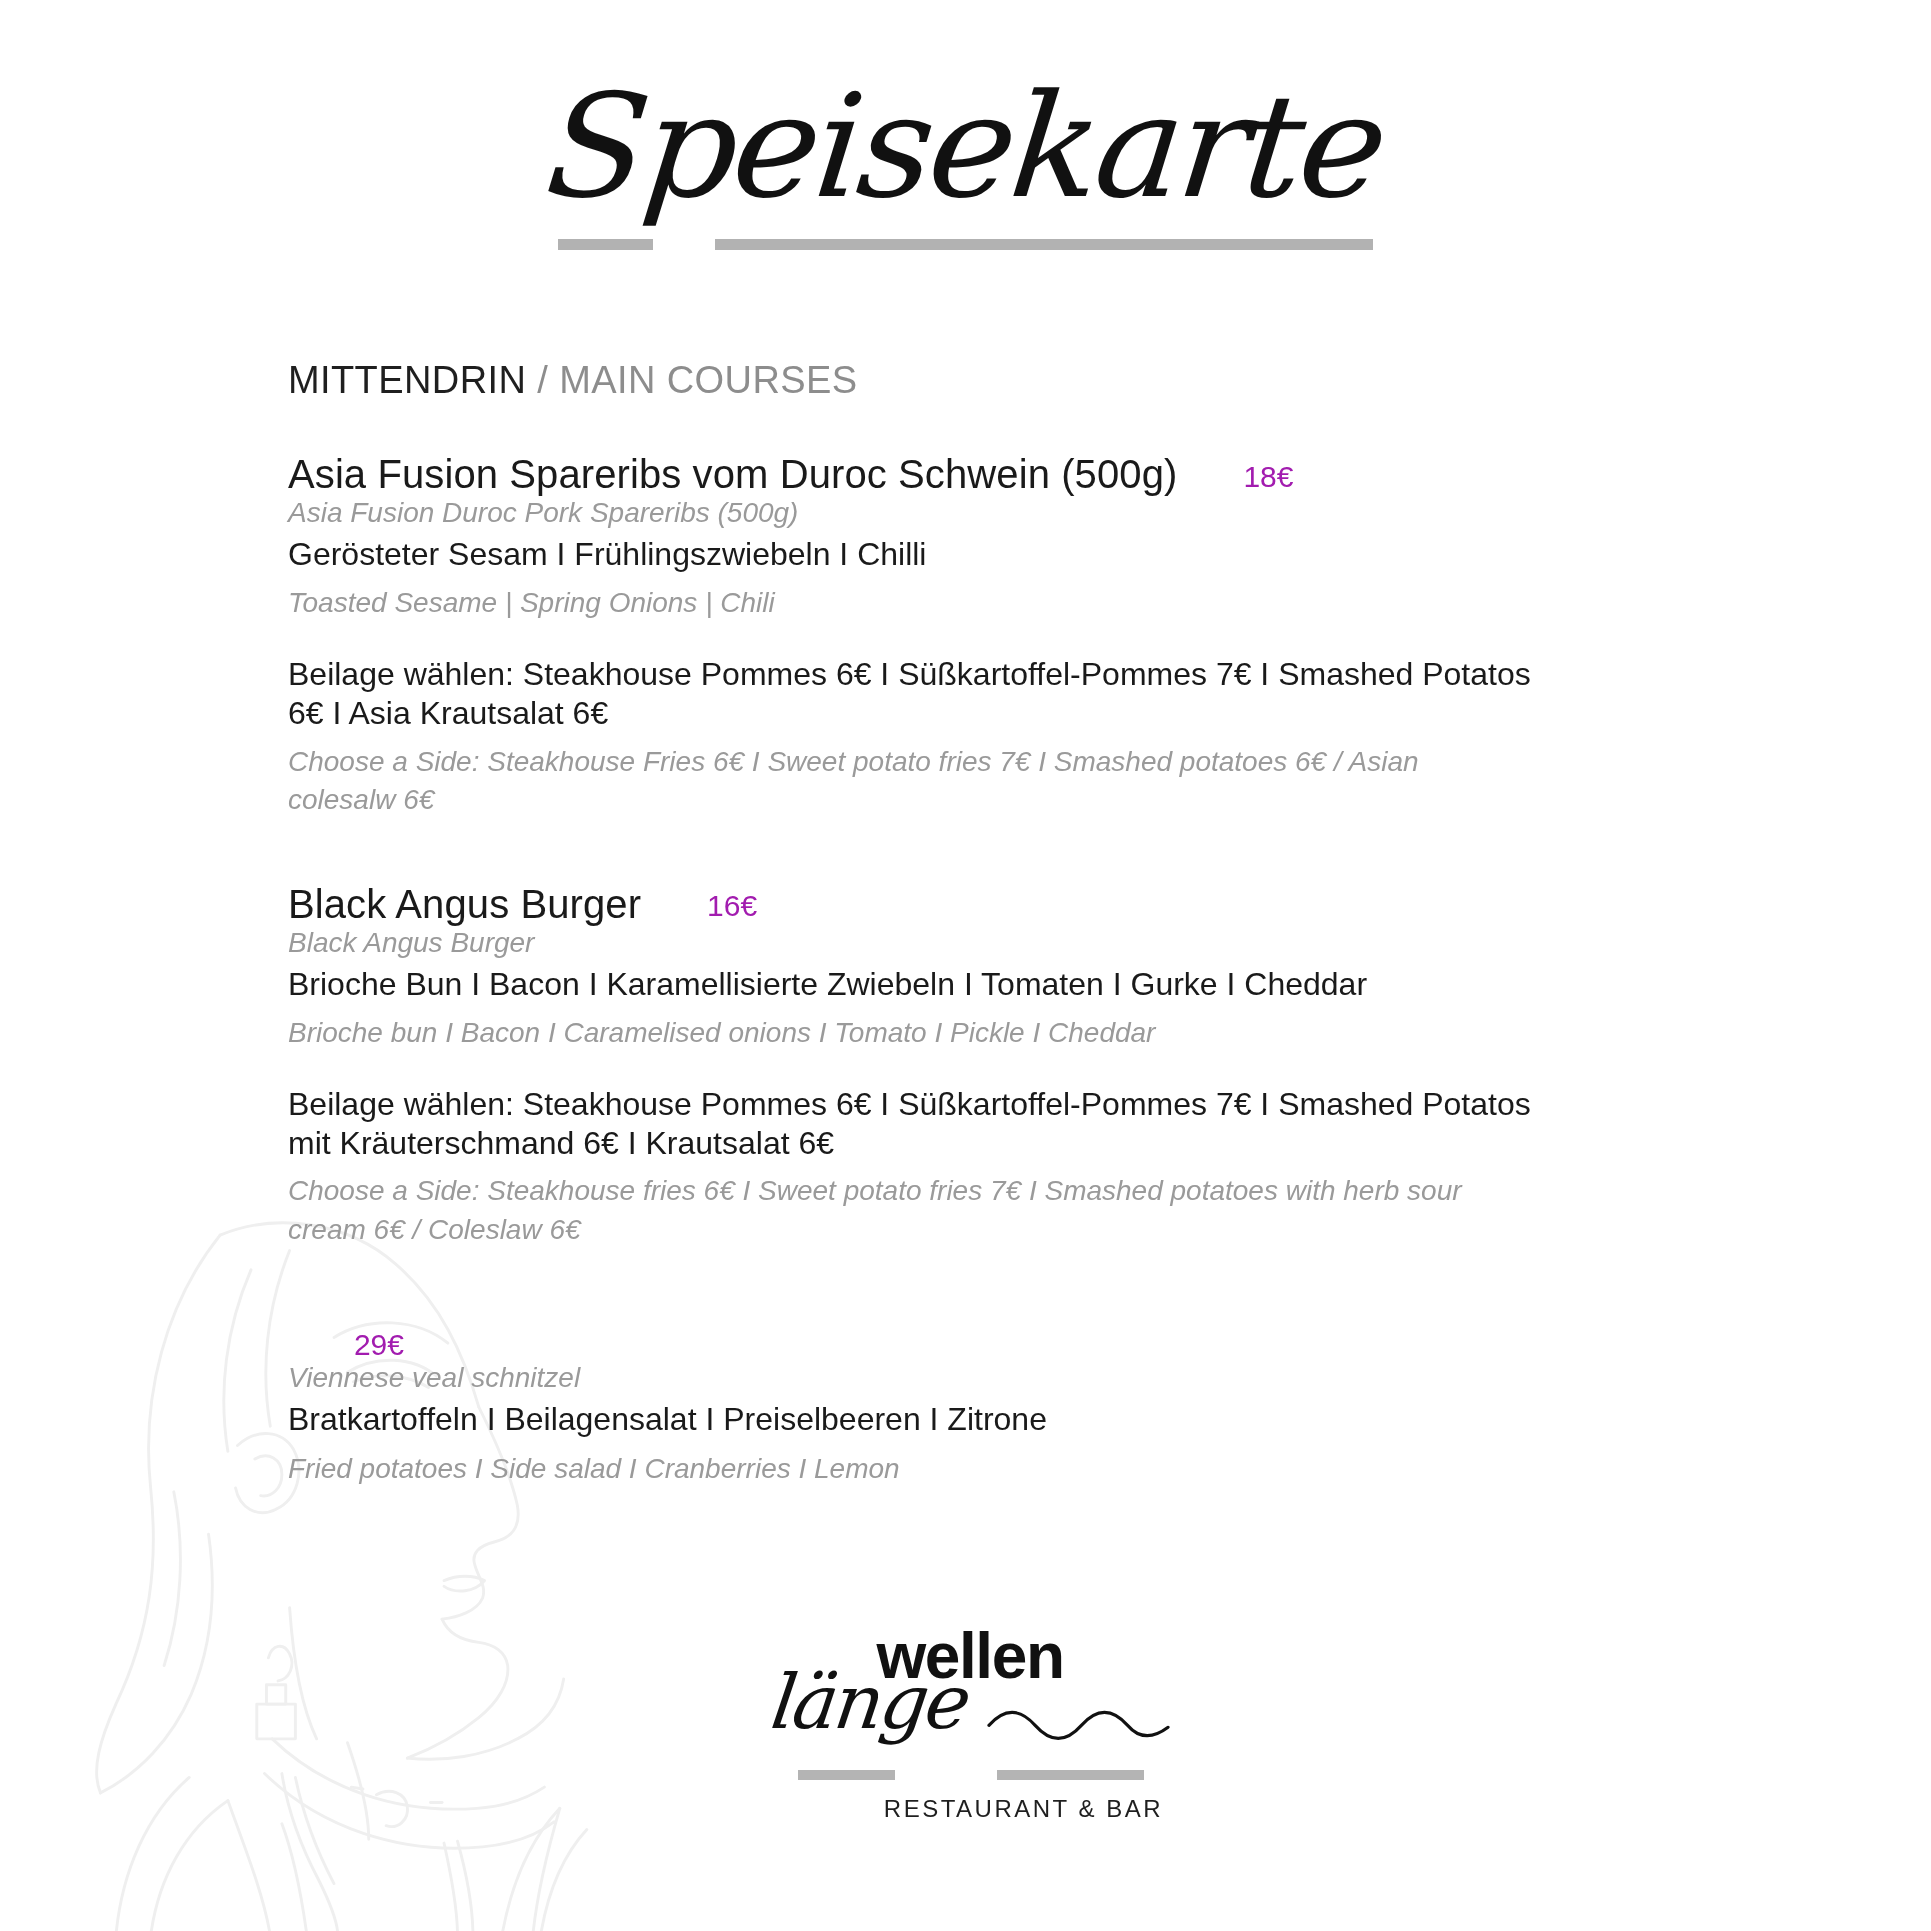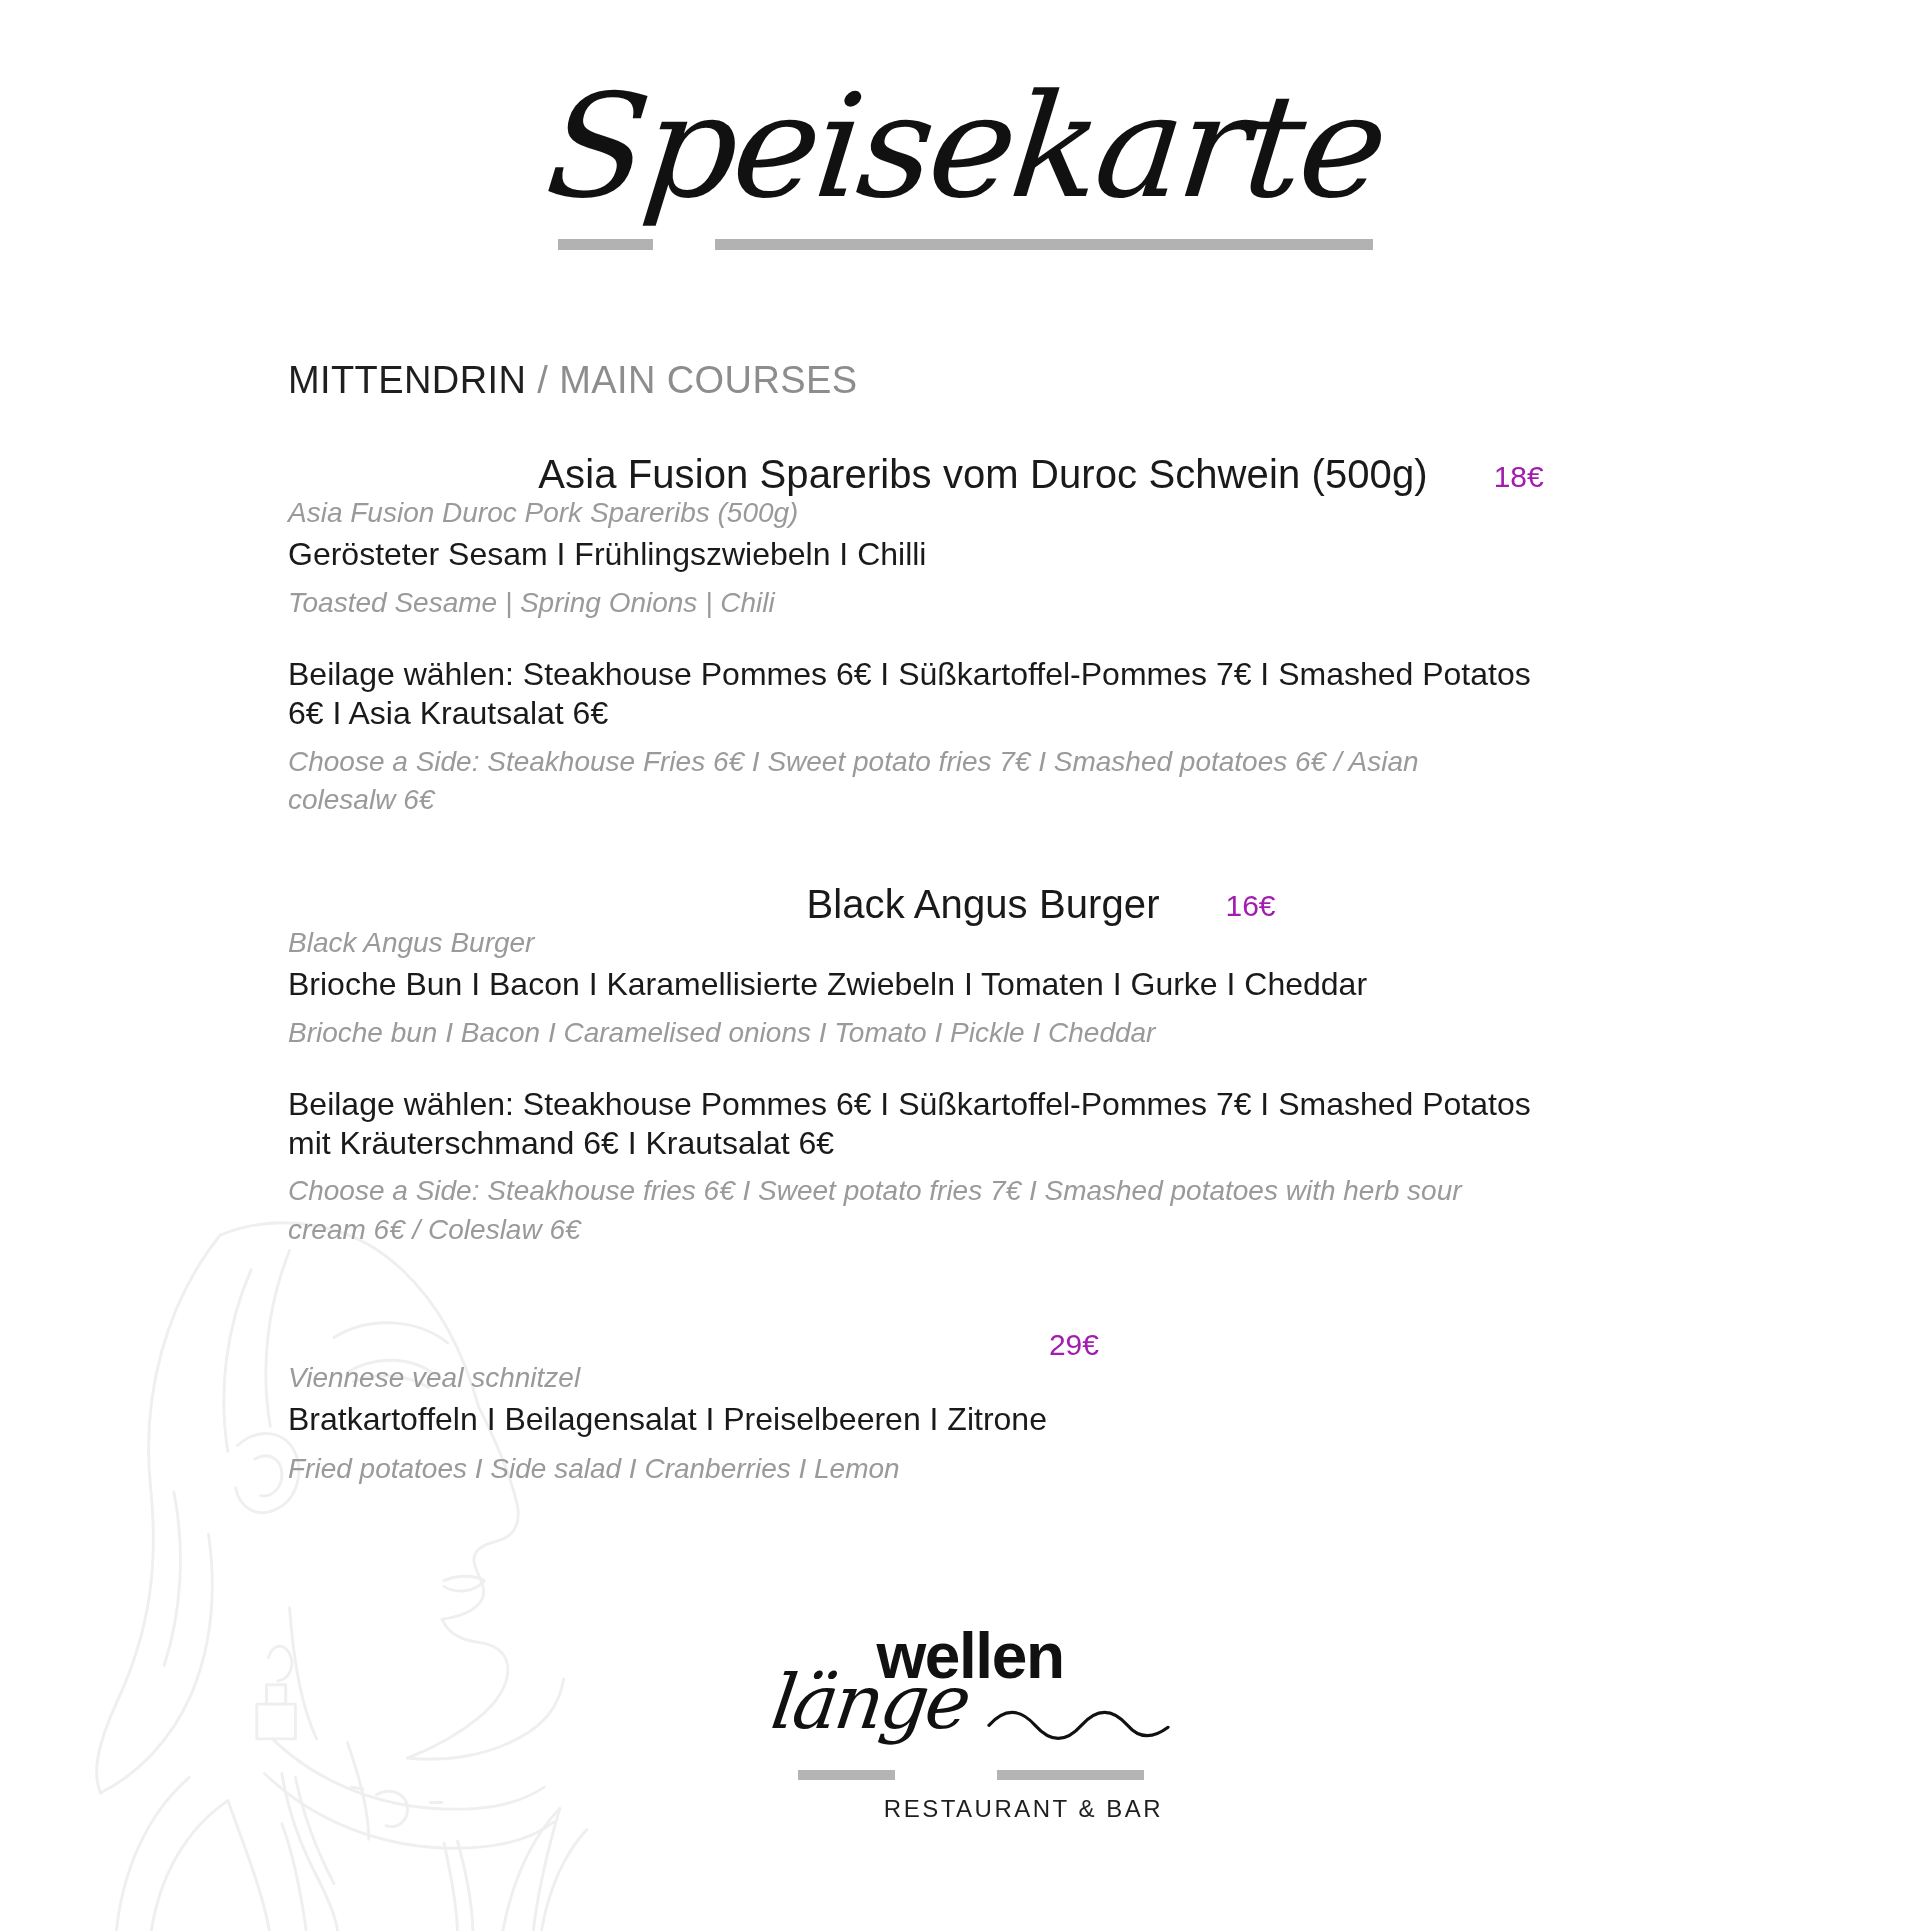--- a/index.html
+++ b/index.html
@@ -97,21 +97,21 @@
     left: 288px;
     top: 452px;
     width: 1506px;
   }
 
   .menu-item { position: relative; margin-bottom: 50px; }
 
   .item-head {
     display: flex;
     align-items: flex-start;
-    justify-content: center;
+    justify-content: flex-start;
   }
   .item-name {
     font-size: 40px;
     font-weight: 400;
     color: #1a1a1a;
     line-height: 1.12;
     letter-spacing: 0.1px;
   }
   .item-price {
     font-size: 30px;

